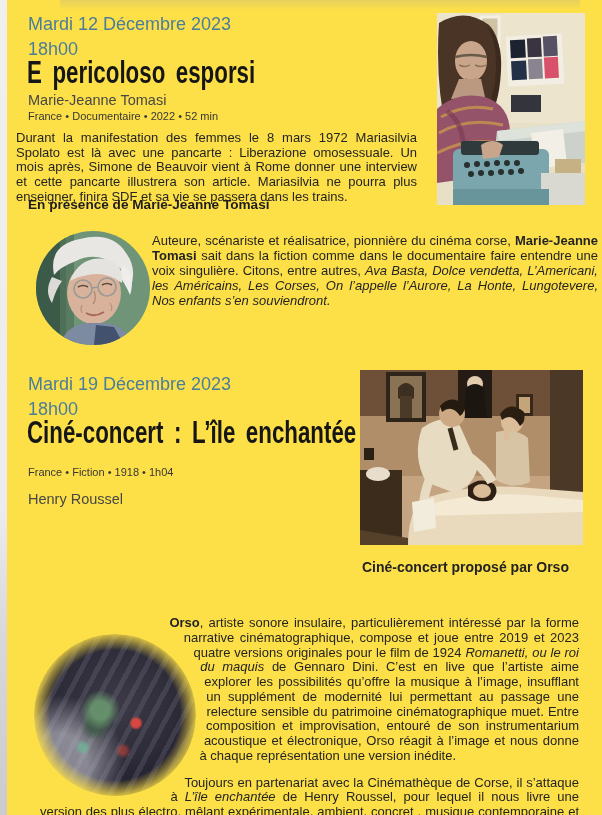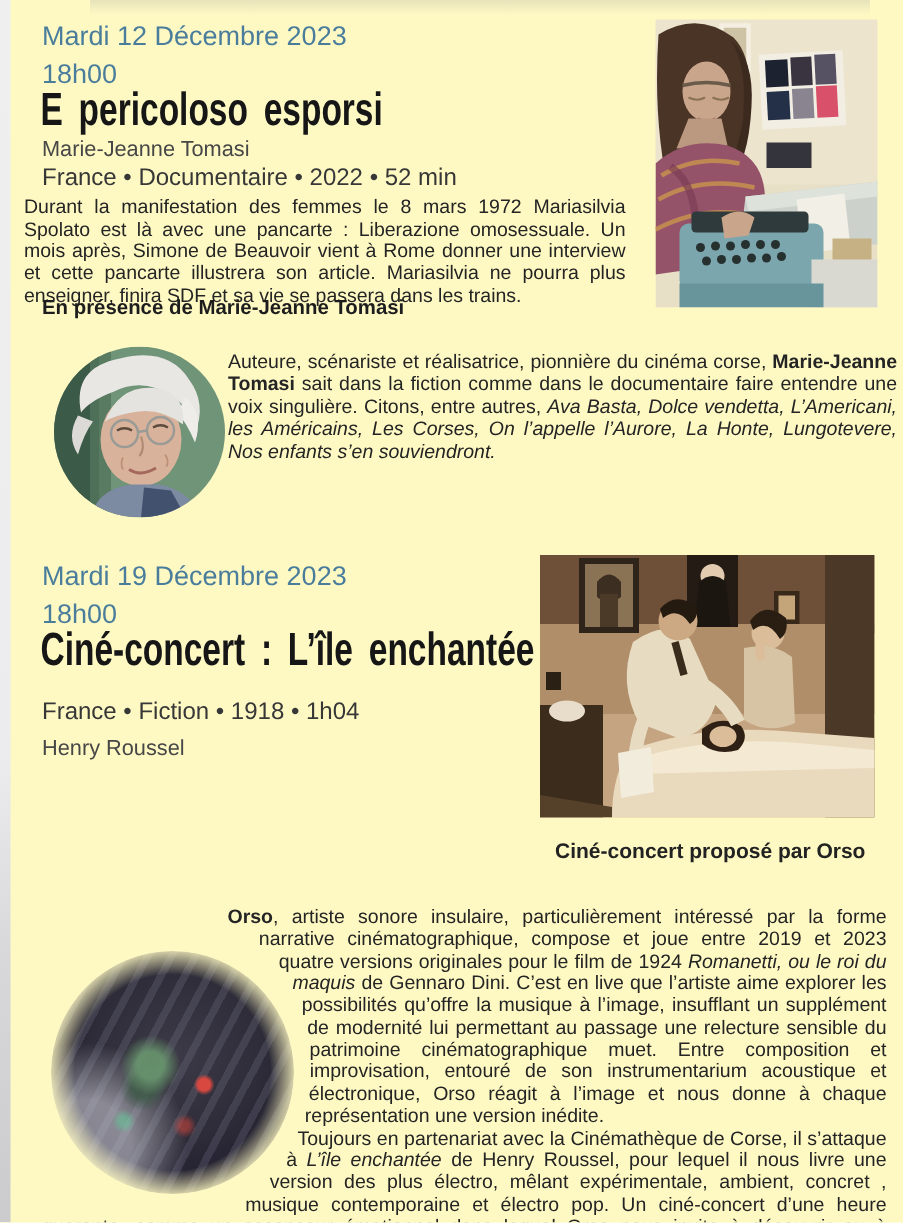--- a/index.html
+++ b/index.html
@@ -1,45 +1,45 @@
 <!DOCTYPE html>
 <html><head>
 <meta charset="utf-8">
 <style>
   html,body{margin:0;padding:0;}
   body{background:#ffffff;font-family:"Liberation Sans","DejaVu Sans",sans-serif;}
-  .page{position:relative;width:602px;height:815px;background:#fef9c3;overflow:hidden;}
+  .page{position:relative;width:602px;height:815px;background:#fde047;overflow:hidden;}
   .left-edge{position:absolute;left:0;top:0;width:7px;height:815px;
     background:linear-gradient(180deg,#efefef 0%,#ececee 62%,#d8d8da 78%,#cbcbcd 100%);}
   .top-smudge{position:absolute;left:60px;top:0;width:520px;height:10px;
     background:linear-gradient(180deg,rgba(160,160,160,.25),rgba(160,160,160,0));}
 
   .date{position:absolute;left:28px;font-size:18px;line-height:1.38;font-weight:400;}
   .film-title{position:absolute;left:27px;margin:0;font-size:31px;font-weight:700;color:#161616;
     white-space:nowrap;transform:scaleX(.72);transform-origin:0 50%;letter-spacing:0;word-spacing:6px;}
   .director{position:absolute;left:28px;font-size:14.5px;color:#474747;}
-  .meta{position:absolute;left:28px;font-size:16px;color:#373737;}
+  .meta{position:absolute;left:28px;font-size:11px;color:#373737;}
   .cast{position:absolute;left:28px;font-size:13.2px;font-style:italic;color:#2b2b2b;
     text-align:justify;line-height:1.14;}
   .syn{position:absolute;left:16px;font-size:13px;line-height:1.13;color:#242424;
     text-align:justify;margin:0;}
   .presence{position:absolute;left:28px;font-size:13.6px;font-weight:700;color:#1d1d1d;margin:0;}
 
   .photo1{position:absolute;left:437px;top:13px;width:148px;height:192px;}
   .bio-photo{position:absolute;left:36px;top:231px;width:114px;height:114px;border-radius:50%;overflow:hidden;}
   .bio-text{position:absolute;left:152px;top:233px;width:446px;font-size:13px;line-height:1.155;
     color:#242424;text-align:justify;margin:0;}
 
   .photo2{position:absolute;left:360px;top:370px;width:223px;height:175px;}
-  .caption{position:absolute;left:362px;top:559px;width:223px;text-align:center;
+  .caption{position:absolute;left:362px;top:559px;width:223px;
     font-size:14px;font-weight:700;color:#222;}
 
   .orso-wrap{position:absolute;left:28px;top:604px;width:563px;font-size:13px;line-height:1.135;
     color:#242424;text-align:justify;}
-  .orso-wrap p{margin:0;}
+  .orso-wrap p{margin:12px;}
   .orso-float{float:left;width:182px;height:198px;
     shape-outside:ellipse(102px 104px at 42% 54%);}
   .orso-photo{width:162px;height:162px;margin:30px 0 0 6px;border-radius:50%;
     -webkit-mask-image:radial-gradient(circle,#000 57%,rgba(0,0,0,0) 74%);
     mask-image:radial-gradient(circle,#000 57%,rgba(0,0,0,0) 74%);
     background:
       radial-gradient(circle at 63% 55%, #d84840 0 4px, rgba(216,72,64,0) 7px),
       radial-gradient(circle at 41% 47%, rgba(105,150,110,.9) 0 9px, rgba(105,150,110,0) 20px),
       radial-gradient(circle at 38% 56%, rgba(60,90,70,.8) 0 7px, rgba(60,90,70,0) 16px),
       radial-gradient(circle at 30% 70%, rgba(90,210,150,.45) 0 3px, rgba(90,210,150,0) 8px),

